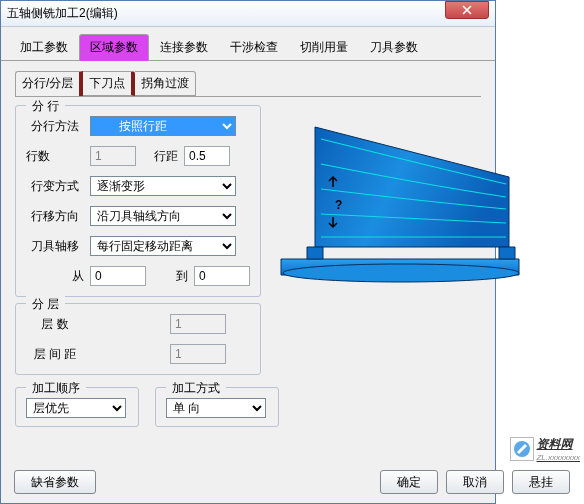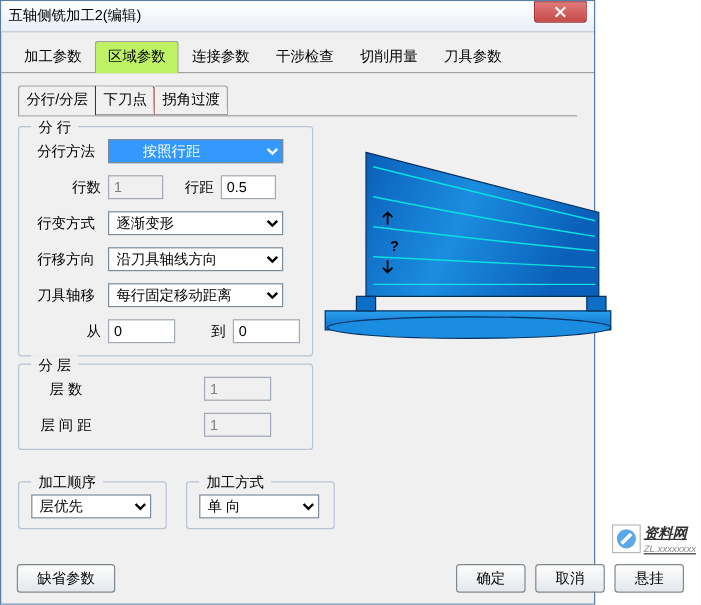--- a/index.html
+++ b/index.html
@@ -4,47 +4,47 @@
 <style>
 * { box-sizing: border-box; margin: 0; padding: 0; font-family: "Microsoft YaHei", SimSun, sans-serif; font-size: 12px; }
 body { background: #fff; width: 584px; height: 504px; overflow: hidden; }
 .window { width: 496px; height: 504px; border: 1px solid #5a7ba8; background: #f0f0f0; }
 .titlebar { height: 26px; background: linear-gradient(#fff, #e8eff8); display: flex; align-items: center; padding: 0 6px; border-bottom: 1px solid #c0c8d4; }
 .title-text { flex: 1; font-size: 12px; color: #000; }
 .close-btn { width: 44px; height: 18px; background: linear-gradient(#e07a7a, #c84848); border: 1px solid #a03030; border-radius: 0 0 3px 3px; display: flex; align-items: center; justify-content: center; margin-top: -8px; }
 .close-btn svg { width: 10px; height: 10px; }
 .main-tabs { display: flex; padding: 6px 8px 0; gap: 0; border-bottom: 1px solid #a0a0a0; }
 .main-tab { padding: 4px 10px 5px; font-size: 12px; cursor: pointer; border: 1px solid transparent; border-bottom: none; position: relative; top: 1px; }
-.main-tab.active { background: #bef264; border-color: #a0a0a0; border-radius: 3px 3px 0 0; }
+.main-tab.active { background: #d946ef; border-color: #a0a0a0; border-radius: 3px 3px 0 0; }
 .content { padding: 10px 14px; position: relative; }
 .sub-tabs { display: flex; gap: 0; margin-bottom: 8px; }
 .sub-tab { padding: 3px 8px 4px; font-size: 12px; border-right: 1px solid #a0a0a0; border-bottom: 1px solid #a0a0a0; cursor: pointer; }
 .sub-tab:first-child { border-left: 1px solid #a0a0a0; border-top: 1px solid #a0a0a0; border-right: none; border-bottom: none; border-radius: 3px 0 0 0; background:#f0f0f0; position:relative; top:0; }
 .sub-tab:not(:first-child){ border: 1px solid #a0a0a0; border-left:none; border-top:1px solid #a0a0a0; border-radius:0 3px 0 0;}
 .sub-tabs { border-bottom: 1px solid #a0a0a0; padding-bottom:0;}
 .sub-tab{border:none; padding:3px 6px;}
-.sub-tabs .sub-tab { border-right:1px solid #7f1d1d; }
+.sub-tabs .sub-tab { border-right:4px solid #7f1d1d; }
 .sub-tabs .sub-tab:last-child{border-right:1px solid #a0a0a0;text-align:center;}
-.layout-row { display: flex; }
+.layout-row { display: flex; gap: 10px; }
 .left-col { width: 266px; }
 .fieldset { border: 1px solid #b8c4d4; border-radius: 3px; padding: 10px 10px 8px; margin-bottom: 6px; position: relative; }
 .fieldset-label { position: absolute; top: -8px; left: 10px; background: #f0f0f0; padding: 0 6px; font-size: 12px; }
 .form-row { display: flex; align-items: center; margin-bottom: 10px; gap: 6px; }
 .form-row:last-child { margin-bottom: 2px; }
 .lbl { width: 58px; text-align: center; font-size: 12px; }
 .lbl-sm { width: 36px; text-align: right; }
 select.combo { height: 20px; font-size: 12px; padding: 0 2px; border: 1px solid #7a8a9a; background: #fff; }
 select.combo.hl { background: #3399ff; color: #fff; padding-left: 24px; }
 .combo-w { width: 146px; }
 .txt { height: 20px; border: 1px solid #a0a8b4; background: #fff; padding: 0 4px; font-size: 12px; }
 .txt.ro { background: #f0f0f0; color: #808080; }
 .txt-sm { width: 46px; }
 .txt-md { width: 56px; }
 .preview { width: 266px; height: 228px; display: flex; align-items: center; justify-content: center; }
-.bottom-row { display: flex; gap: 16px; margin-top: 20px; }
+.bottom-row { display: flex; gap: 16px; margin-top: 6px; }
 .footer { position: absolute; bottom: 10px; left: 14px; right: 14px; display: flex; align-items: center; gap: 8px; }
 .footer .spacer { flex: 1; }
 .btn { height: 24px; padding: 0 16px; border: 1px solid #808890; background: linear-gradient(#fdfdfd,#e4e8ec); border-radius: 3px; cursor: pointer; font-size: 12px; }
 .watermark { position: absolute; right: 4px; bottom: 42px; display: flex; align-items: center; gap: 2px; font-size: 11px; color: #333; font-style: italic; text-decoration: underline;}
 .watermark .logo { width: 24px; height: 24px; border: 1px solid #b8b8b8; display:flex; align-items:center; justify-content:center;}
 .wm-sub{font-size:8px; color:#888;}
 </style>
 </head>
 <body>
 
@@ -76,21 +76,21 @@
 
     <div class="layout-row">
       <div class="left-col">
         <div class="fieldset">
           <span class="fieldset-label">分 行</span>
           <div class="form-row">
             <span class="lbl">分行方法</span>
             <select class="combo combo-w hl"><option>按照行距</option></select>
           </div>
           <div class="form-row">
-            <span class="lbl" style="text-align:right">行数</span>
+            <span class="lbl" style="text-align:left">行数</span>
             <input class="txt txt-sm ro" readonly="" value="1" style="">
             <span class="lbl-sm">行距</span>
             <input class="txt txt-sm" value="0.5" style="">
           </div>
           <div class="form-row">
             <span class="lbl">行变方式</span>
             <select class="combo combo-w"><option>逐渐变形</option></select>
           </div>
           <div class="form-row">
             <span class="lbl">行移方向</span>

